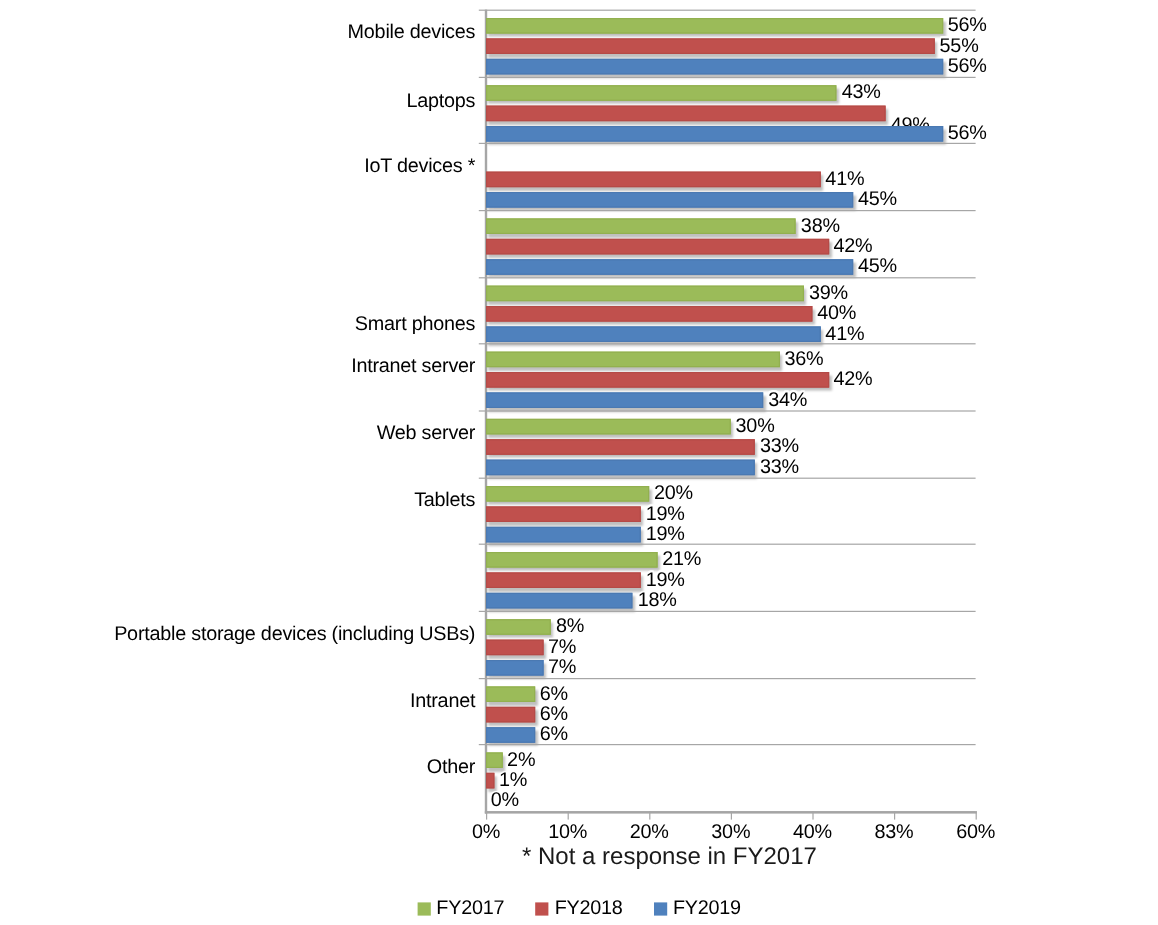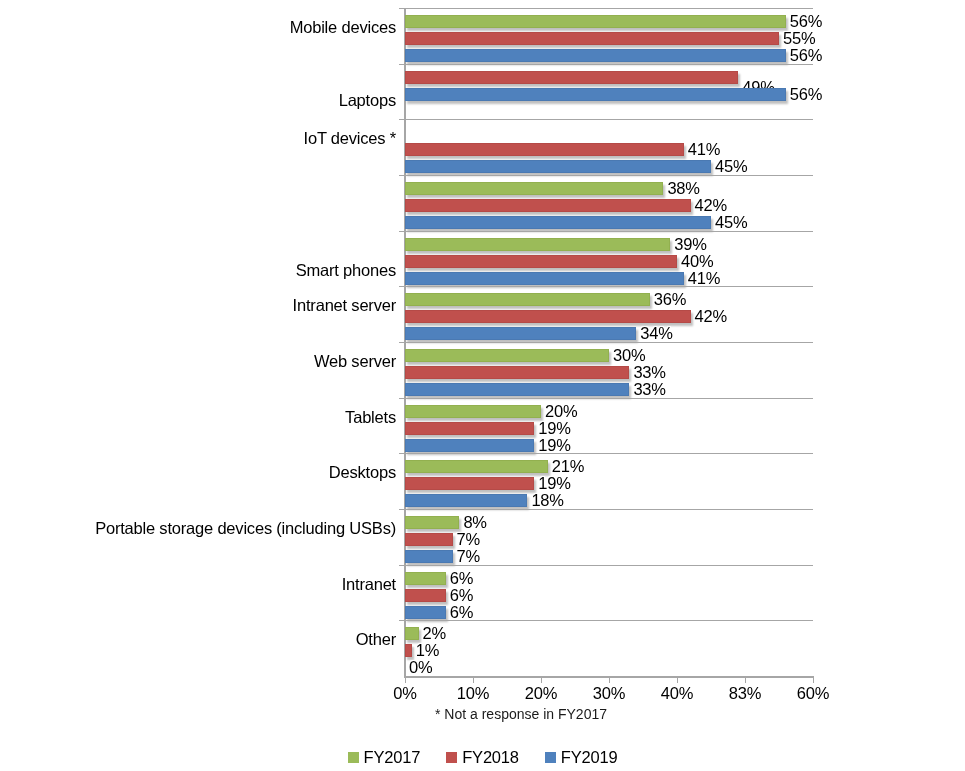--- a/index.html
+++ b/index.html
@@ -137,21 +137,21 @@
     text-align: center;
     width: 60px;
     margin-left: -30px;
     letter-spacing: -0.2px;
   }
   
   .footnote-inner {
     position: absolute;
     left: 435px;
     top: 705px;
-    font-size: 14px;
+    font-size: 20px;
     line-height: 18px;
     white-space: nowrap;
   }
 
   
   .legend {
     position: absolute;
     left: 0;
     top: 748px;
     width: 965px;
@@ -199,20 +199,24 @@
         </div>
         <div class="bar-line">
           <div class="bar s2" style="width: 380.8px;"></div>
           <div class="bar-label" style="left: 384.8px;">56%</div>
         </div>
       </div>
       <div class="cat-sep" style="top: 55.7px;"></div>
       <div class="axis-tick-v" style="top: 55.7px;"></div>
       <div class="cat-row" style="top: 61.6667px;">
         <div class="bar-line">
+          <div class="bar s0" style="width: 292.4px;"></div>
+          <div class="bar-label" style="left: 296.4px;">43%</div>
+        </div>
+        <div class="bar-line">
           <div class="bar s1" style="width: 333.2px;"></div>
           <div class="bar-label" style="left: 337.2px; margin-top: 10px;">49%</div>
         </div>
         <div class="bar-line">
           <div class="bar s2" style="width: 380.8px;"></div>
           <div class="bar-label" style="left: 384.8px;">56%</div>
         </div>
       </div>
       <div class="cat-sep" style="top: 111.3px;"></div>
       <div class="axis-tick-v" style="top: 111.3px;"></div>
@@ -367,27 +371,26 @@
           <div class="bar-label" style="left: 10.8px;">1%</div>
         </div>
         <div class="bar-line">
           <div class="bar-label" style="left: 4px;">0%</div>
         </div>
       </div>
       <div class="cat-sep" style="top: 668px;"></div>
     </div>
   <div class="cat-label-wrap" id="cat-label-wrap">
       <div class="cat-label" style="top: 17.8px;">Mobile devices</div>
-      <div class="cat-label" style="top: 91px; text-align: right;">Laptops</div>
+      <div class="cat-label" style="top: 75px; text-align: right;">Laptops</div>
       <div class="cat-label" style="top: 129.2px;">IoT devices *</div>
       <div class="cat-label" style="top: 240.5px; margin-top: 20px;">Smart phones</div>
       <div class="cat-label" style="top: 296.2px;">Intranet server</div>
       <div class="cat-label" style="top: 351.8px;">Web server</div>
       <div class="cat-label" style="top: 407.5px;">Tablets</div>
-      <div class="cat-label" style="top: 463.2px;">Desktops</div>
       <div class="cat-label" style="top: 518.8px;">Portable storage devices (including USBs)</div>
       <div class="cat-label" style="top: 574.5px;">Intranet</div>
       <div class="cat-label" style="top: 630.2px;">Other</div>
     </div>
 
   <div id="xaxis">
       <div class="xtick" style="left: 405px;"></div>
       <div class="xtick-label" style="left: 405px;">0%</div>
       <div class="xtick" style="left: 473px;"></div>
       <div class="xtick-label" style="left: 473px;">10%</div>

